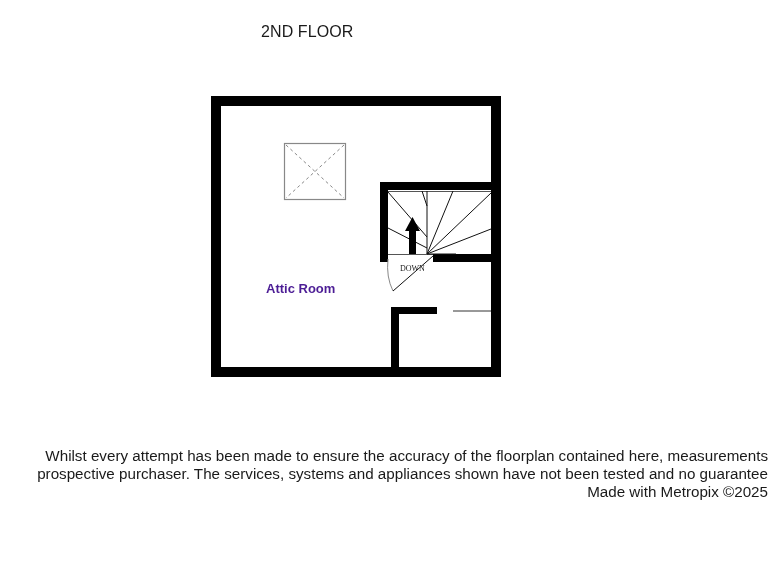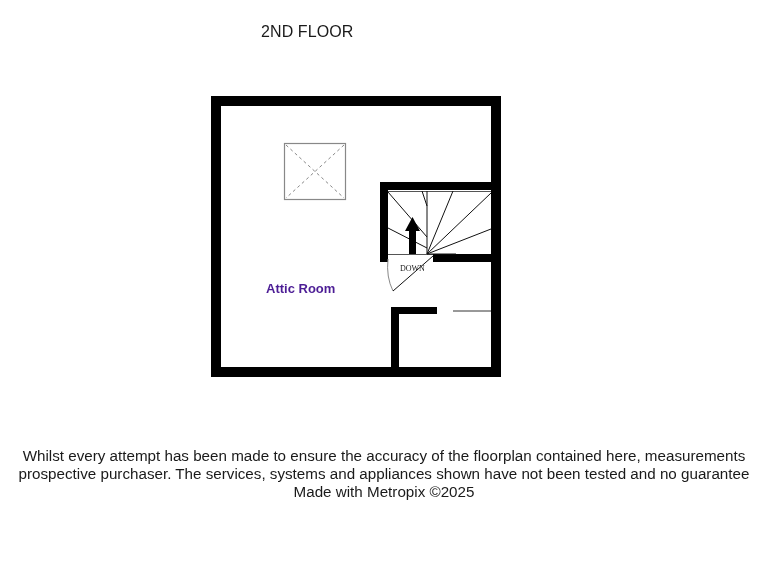--- a/index.html
+++ b/index.html
@@ -44,21 +44,21 @@
       top: 264px;
       font-size: 8px;
       color: #222222;
       font-family: Liberation Serif, serif;
     }
     .disclaimer {
       position: absolute;
       left: 0;
       top: 447px;
       width: 768px;
-      text-align: center;
+      text-align: right;
       font-size: 15.2px;
       line-height: 17.8px;
       color: #1a1a1a;
     }
     .disclaimer p { margin: 0; }
   </style>
 </head>
 <body>
 
 <div class="floor-title">2ND FLOOR</div>

